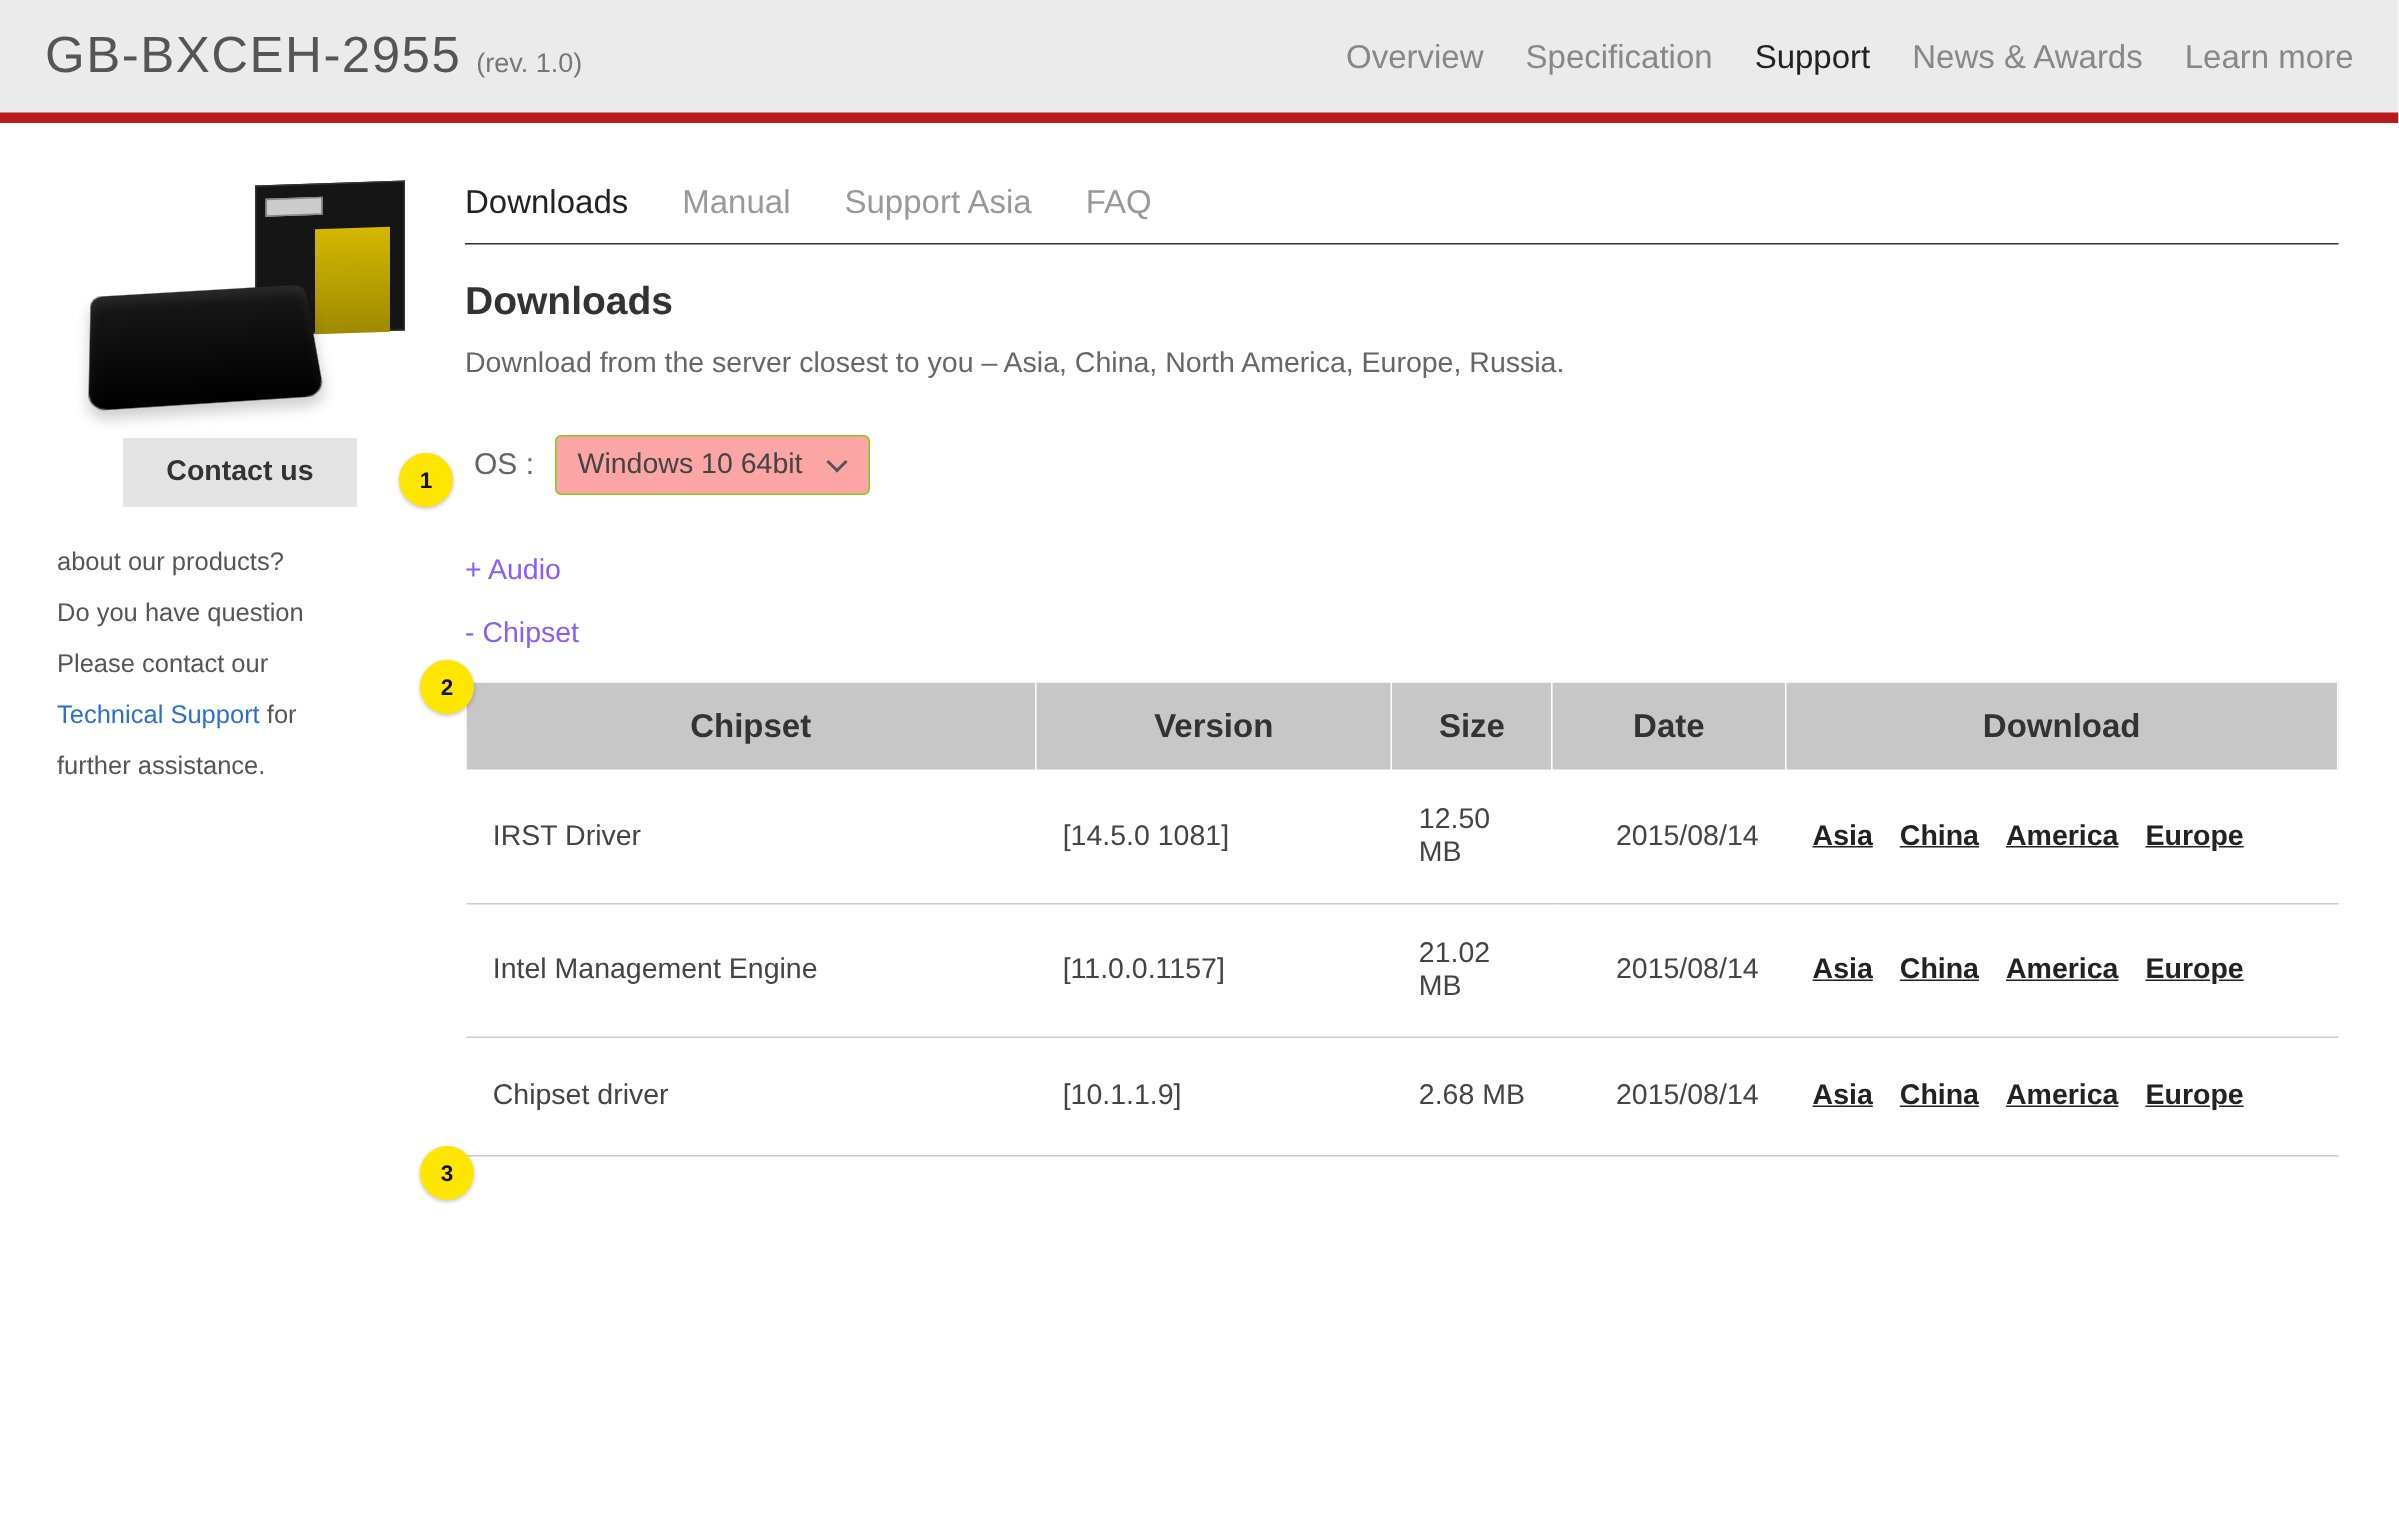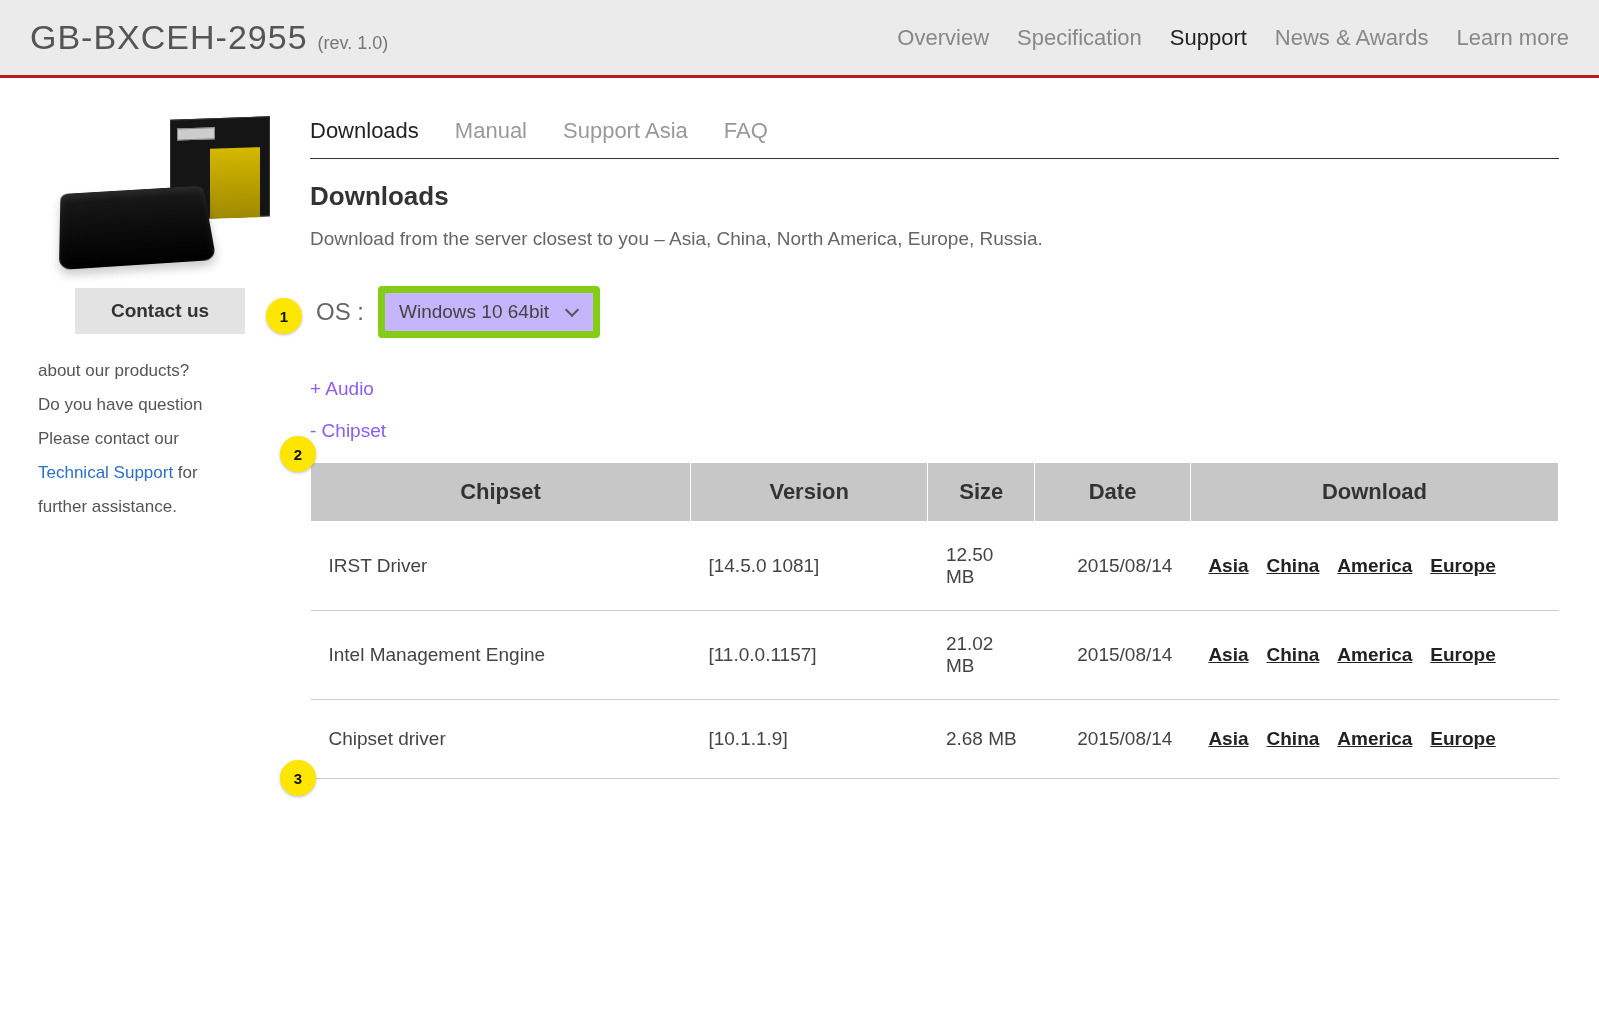--- a/index.html
+++ b/index.html
@@ -8,21 +8,21 @@
       background: #fff;
       color: #333;
       width: 1599px;
     }
     .header-bar {
       background: #ebebeb;
       padding: 18px 30px;
       display: flex;
       align-items: center;
       justify-content: space-between;
-      border-bottom: 3px solid #b91c1c;
+      border-bottom: 7px solid #b91c1c;
     }
     .product-name { display: flex; align-items: baseline; gap: 10px; }
     .product-name h1 {
       font-size: 34px;
       font-weight: 400;
       color: #555;
       letter-spacing: 1px;
       font-family: "Arial Narrow", Arial, sans-serif;
     }
     .product-name .rev {
@@ -84,21 +84,21 @@
       position: absolute;
       left: 10px; bottom: 10px;
       width: 150px; height: 85px;
       background: linear-gradient(#1a1a1a, #000);
       border-radius: 8px 8px 12px 12px;
       transform: perspective(400px) rotateX(28deg) rotateZ(-4deg);
       box-shadow: inset 0 6px 8px rgba(255,255,255,0.08), 0 6px 10px rgba(0,0,0,0.2);
     }
     .contact-btn {
       display: block;
-      width: 170px;
+      width: 156px;
       margin: 8px auto 20px;
       padding: 12px 0;
       text-align: center;
       background: #e3e3e3;
       color: #333;
       font-size: 19px;
       font-weight: bold;
       border: none;
       cursor: pointer;
     }
@@ -141,31 +141,31 @@
       color: #666;
       margin-bottom: 36px;
     }
     .os-row {
       display: flex;
       align-items: center;
       gap: 14px;
       margin-bottom: 36px;
       padding-left: 6px;
     }
-    .os-row label { font-size: 24px; color: #666; }
+    .os-row label { font-size: 20px; color: #666; }
     .os-select {
       position: relative;
-      border: 7px solid #84cc16;
+      border: 1px solid #84cc16;
       border-radius: 4px;
       padding: 8px 44px 8px 14px;
       font-size: 19px;
       color: #444;
       min-width: 210px;
       cursor: pointer;
-      background: #c4b5fd;
+      background: #fca5a5;
     }
     .os-select .chev {
       position: absolute;
       right: 14px;
       top: 50%;
       transform: translateY(-50%);
       width: 14px; height: 14px;
     }
     .os-select .chev::before {
       content: "";

